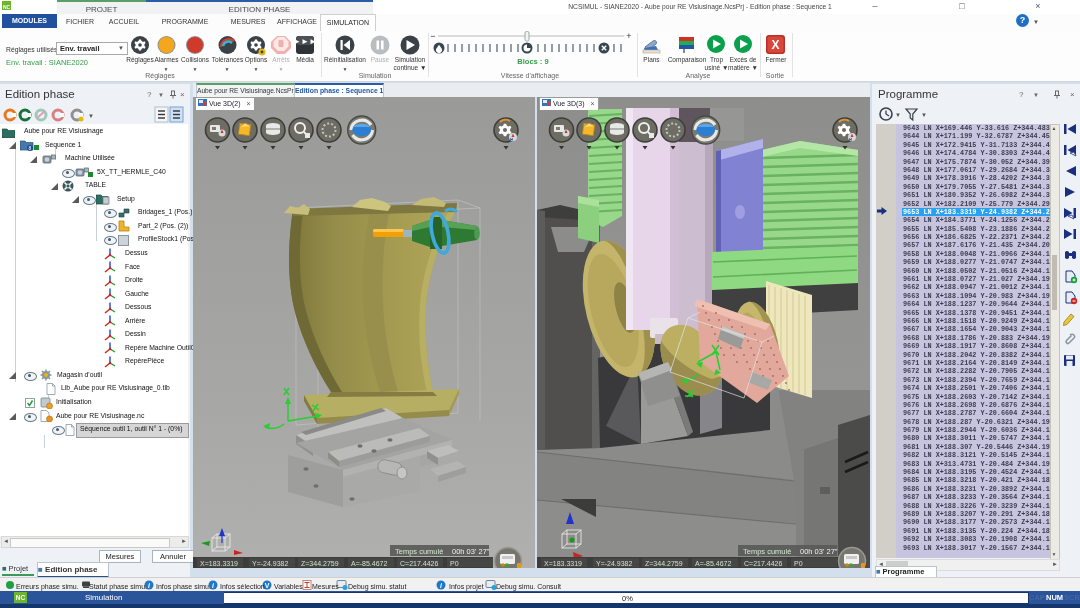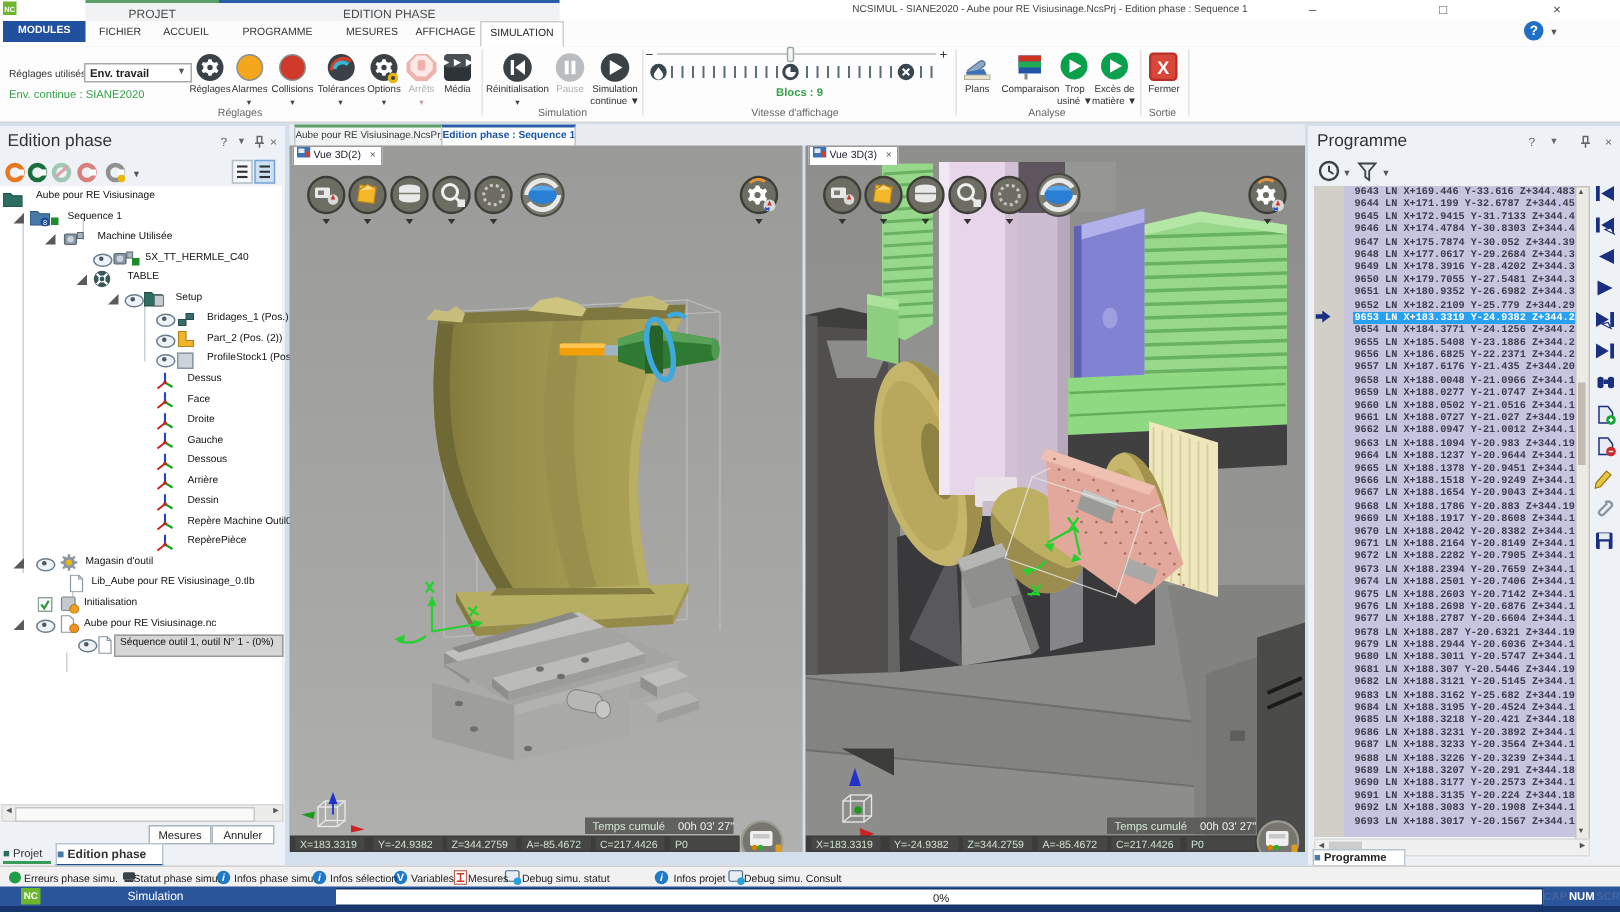--- a/index.html
+++ b/index.html
@@ -71,21 +71,21 @@
   <div class="abs mtab" style="left:157px;width:56px;">PROGRAMME</div>
   <div class="abs mtab" style="left:224px;width:48px;">MESURES</div>
   <div class="abs mtab" style="left:272px;width:50px;">AFFICHAGE</div>
   <div id="simtab" class="abs">SIMULATION</div>
   <div id="helpbtn" class="abs">?</div>
   <div class="abs" style="left:1033px;top:5px;font-size:6px;color:#555;">▼</div>
 </div>
 <div id="ribbon" class="abs">
   <div class="abs" style="left:6px;top:15px;font-size:6.8px;color:#333;">Réglages utilisés</div>
   <div class="abs" style="left:56px;top:11px;width:67px;height:11px;background:#fff;border:1px solid #a9a9a9;font-size:7.5px;font-weight:bold;color:#222;line-height:11px;padding-left:3px;">Env. travail<span style="float:right;margin-right:3px;color:#555;font-size:6px;">▼</span></div>
-  <div class="abs" style="left:6px;top:27px;font-size:7.5px;color:#36a04a;">Env. continue : SIANE2020</div>
+  <div class="abs" style="left:6px;top:27px;font-size:7.5px;color:#36a04a;">Env. travail : SIANE2020</div>
   <svg class="abs" style="left:0;top:0;" width="1080" height="50">
 
     <circle cx="140" cy="14" r="9" fill="#3a4147"></circle>
     <path transform="translate(140,14) scale(1.0)" d="M-1 -5.5 h2 l0.5 1.6 a4 4 0 0 1 1.4 0.8 l1.7 -0.6 l1 1.7 l-1.2 1.2 a4 4 0 0 1 0 1.6 l1.2 1.2 l-1 1.7 l-1.7 -0.6 a4 4 0 0 1 -1.4 0.8 L1 5.5 h-2 l-0.5 -1.6 a4 4 0 0 1 -1.4 -0.8 l-1.7 0.6 l-1 -1.7 l1.2 -1.2 a4 4 0 0 1 0 -1.6 l-1.2 -1.2 l1 -1.7 l1.7 0.6 a4 4 0 0 1 1.4 -0.8 z M0 -1.8 a1.8 1.8 0 1 0 0 3.6 a1.8 1.8 0 0 0 0 -3.6 z" fill="#fff" fill-rule="evenodd"></path>
 
     <circle cx="166.5" cy="14" r="9" fill="#8a8f94"></circle>
       <circle cx="166.5" cy="14" r="8" fill="#f4a71d"></circle>
 
     <circle cx="195" cy="14" r="9" fill="#8a8f94"></circle>
       <circle cx="195" cy="14" r="8" fill="#cf3a2a"></circle>
@@ -462,21 +462,21 @@
           <span style="position:absolute;left:80px;top:1.5px;">Séquence outil 1, outil N° 1 -  (0%)</span>
         </div>
     </div>
 
     <div class="abs" style="left:1px;top:452px;width:186px;height:10px;background:#ececea;border:1px solid #d8d8d6;">
       <div style="position:absolute;left:1px;top:1px;font-size:6px;color:#555;">◄</div>
       <div style="position:absolute;right:1px;top:1px;font-size:6px;color:#555;">►</div>
       <div style="position:absolute;left:8px;top:0.5px;width:158px;height:8px;background:#fafafa;border:1px solid #c8c8c6;"></div>
     </div>
     <div class="abs btn" style="left:99px;top:466px;width:40px;height:11px;line-height:11px;font-size:7.5px;">Mesures</div>
-    <div class="abs btn" style="left:141px;top:466px;width:40px;height:11px;line-height:11px;font-size:7.5px;">Annuler</div>
+    <div class="abs btn" style="left:152px;top:466px;width:40px;height:11px;line-height:11px;font-size:7.5px;">Annuler</div>
     <div class="abs ltab" style="left:2px;top:480px;width:32px;height:10px;line-height:10px;border-bottom:2px solid #3a9a5a;font-size:7.5px;"><span style="color:#2e6e62;">■</span> Projet</div>
     <div class="abs ltab" style="left:37px;top:478px;width:70px;height:13px;line-height:13px;line-height:14px;background:#fff;border:1px solid #b8c4d0;border-bottom:2px solid #24508e;font-weight:bold;"><span style="color:#4878a8;">■</span> Edition phase</div>
   </div>
   <div id="doctabs" class="abs">
     <div style="position:absolute;left:3px;top:0px;width:97px;height:13px;background:#f2f4f4;border:1px solid #c0c8cc;border-top:2px solid #5a9e68;font-size:6.6px;color:#333;text-align:center;line-height:11px;white-space:nowrap;overflow:hidden;">Aube pour RE Visiusinage.NcsPrj</div>
     <div style="position:absolute;left:101px;top:0px;width:88px;height:13px;background:#fff;border:1px solid #c0c8cc;border-top:2px solid #2a5ca8;font-size:6.8px;font-weight:bold;color:#1a56a8;text-align:center;line-height:11px;white-space:nowrap;overflow:hidden;">Edition phase : Sequence 1</div>
   </div>
   <div id="view1" class="abs" style="left:193px;top:15px;width:342px;height:471px;background:#a8a8a6;overflow:hidden;">
     <svg width="342" height="471" style="position:absolute;left:0;top:0;">
       <defs>
@@ -980,21 +980,21 @@
       <div>9673 LN X+188.2394 Y-20.7659 Z+344.19</div>
       <div>9674 LN X+188.2501 Y-20.7406 Z+344.19</div>
       <div>9675 LN X+188.2603 Y-20.7142 Z+344.19</div>
       <div>9676 LN X+188.2698 Y-20.6876 Z+344.19</div>
       <div>9677 LN X+188.2787 Y-20.6604 Z+344.19</div>
       <div>9678 LN X+188.287 Y-20.6321 Z+344.191</div>
       <div>9679 LN X+188.2944 Y-20.6036 Z+344.19</div>
       <div>9680 LN X+188.3011 Y-20.5747 Z+344.19</div>
       <div>9681 LN X+188.307 Y-20.5446 Z+344.190</div>
       <div>9682 LN X+188.3121 Y-20.5145 Z+344.19</div>
-      <div>9683 LN X+188.3162 Y-25.682 Z+344.19</div>
+      <div>9683 LN X+313.4731 Y-20.484 Z+344.19</div>
       <div>9684 LN X+188.3195 Y-20.4524 Z+344.18</div>
       <div>9685 LN X+188.3218 Y-20.421 Z+344.189</div>
       <div>9686 LN X+188.3231 Y-20.3892 Z+344.18</div>
       <div>9687 LN X+188.3233 Y-20.3564 Z+344.18</div>
       <div>9688 LN X+188.3226 Y-20.3239 Z+344.18</div>
       <div>9689 LN X+188.3207 Y-20.291 Z+344.187</div>
       <div>9690 LN X+188.3177 Y-20.2573 Z+344.18</div>
       <div>9691 LN X+188.3135 Y-20.224 Z+344.186</div>
       <div>9692 LN X+188.3083 Y-20.1908 Z+344.18</div>
       <div>9693 LN X+188.3017 Y-20.1567 Z+344.18</div>

